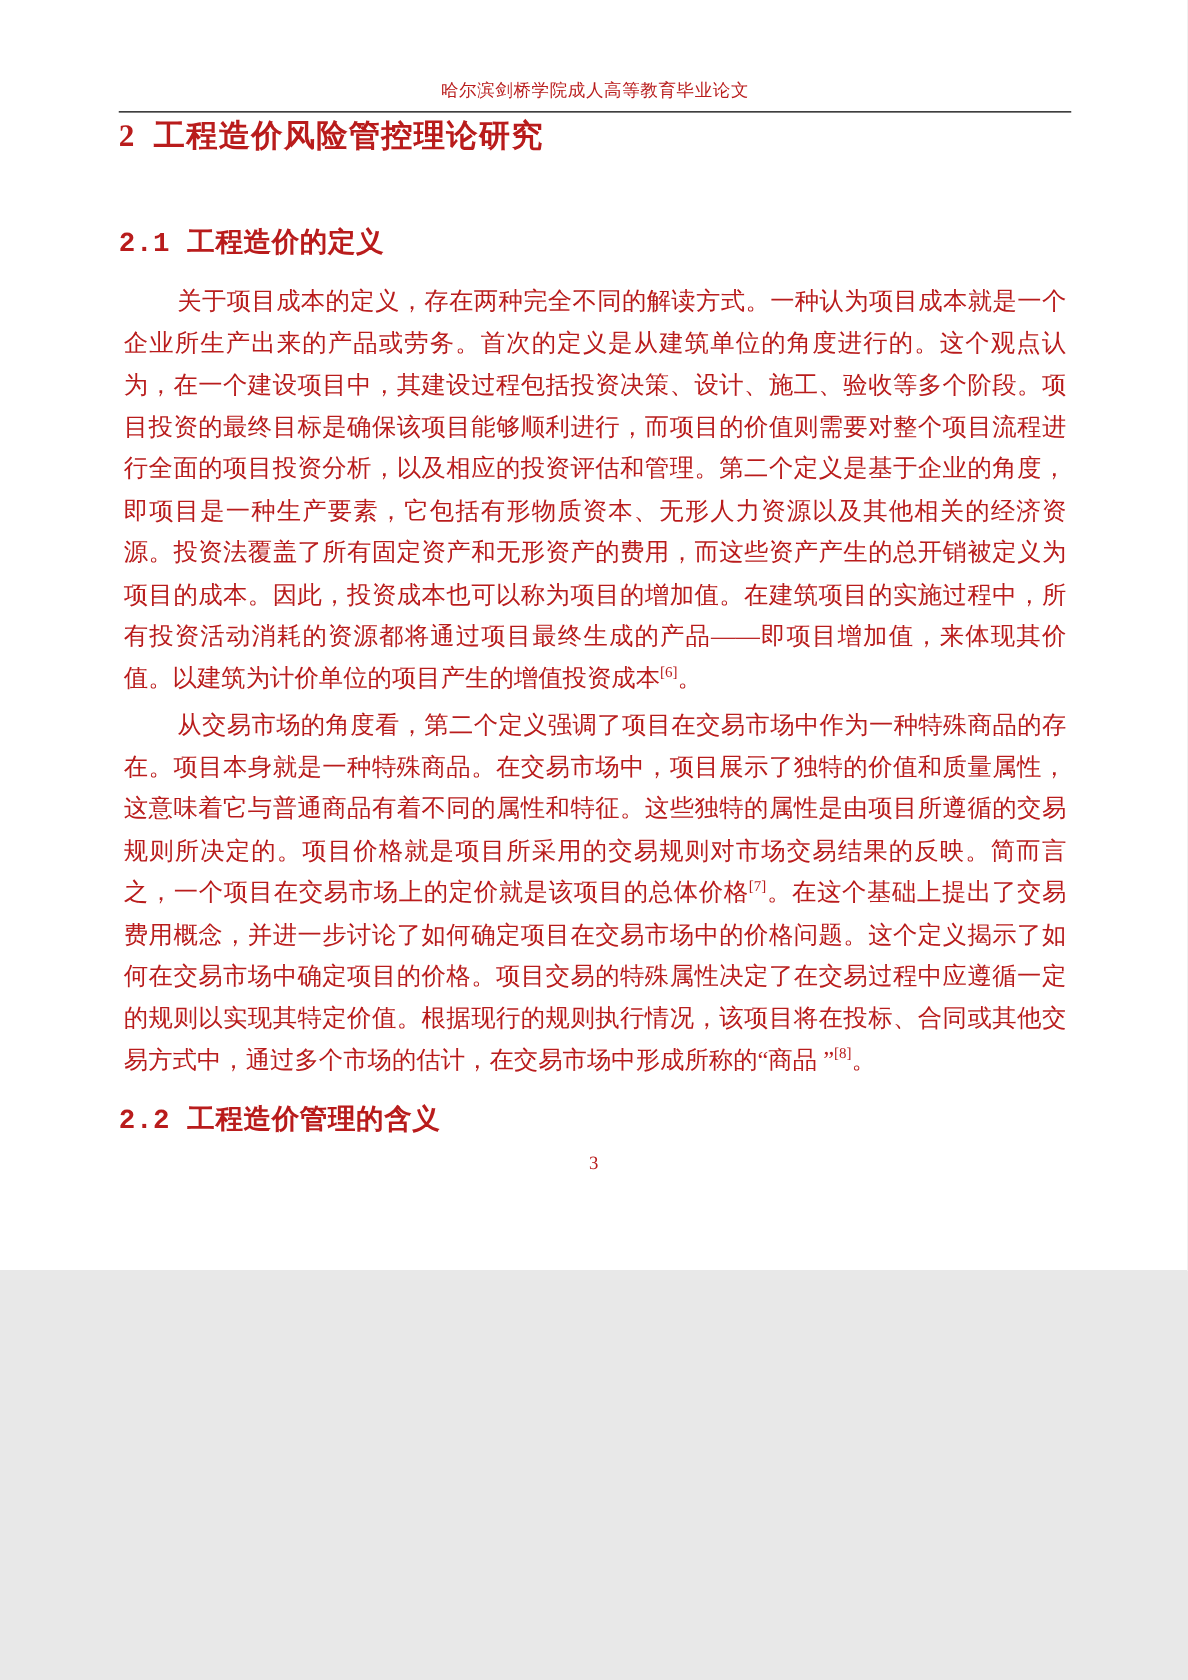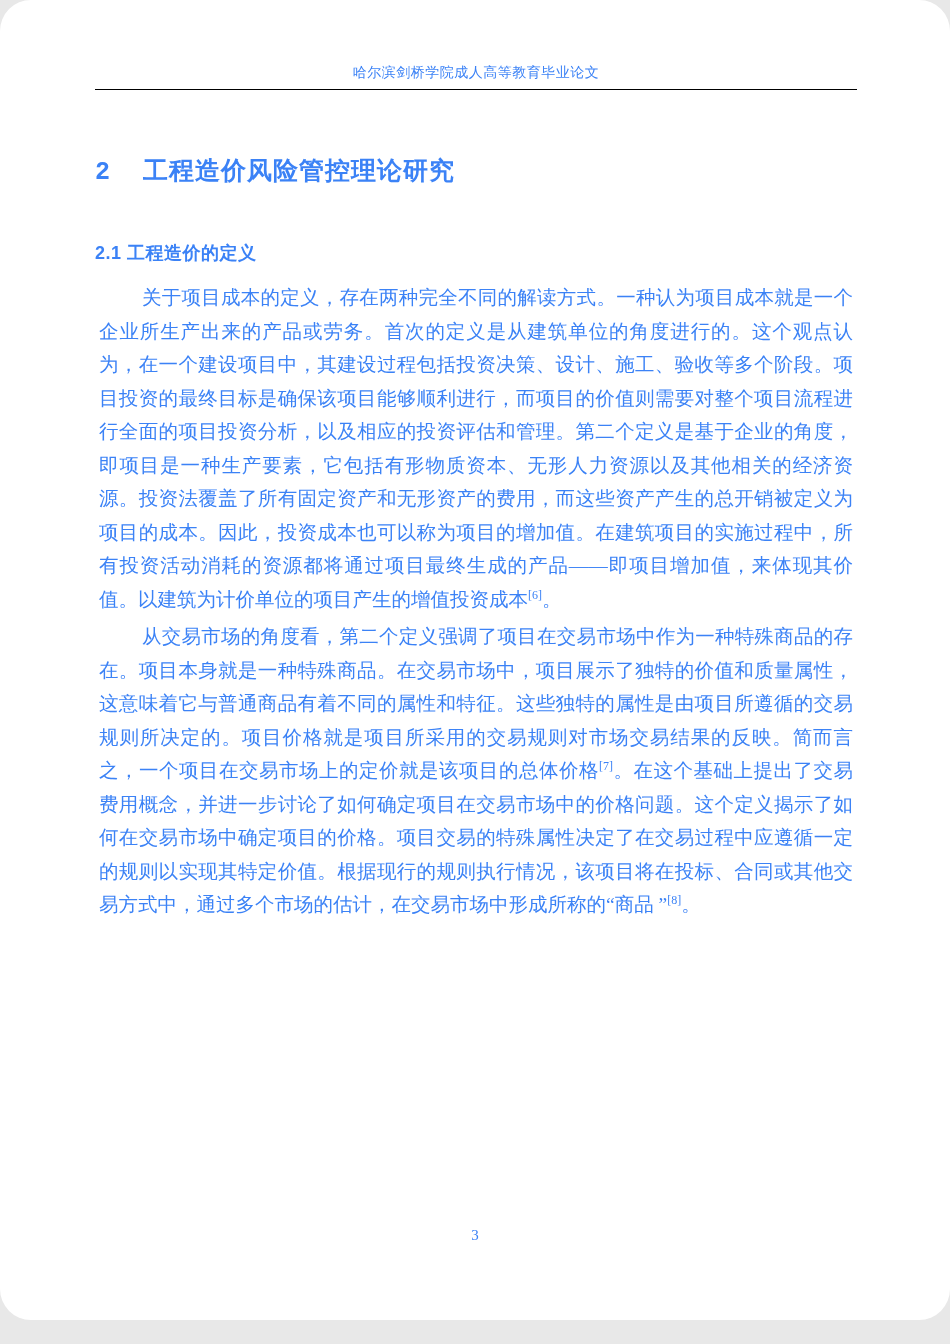--- a/index.html
+++ b/index.html
@@ -1,26 +1,25 @@
 <!DOCTYPE html>
 <html><head>
 <meta charset="utf-8">
 <style>
   * { margin: 0; padding: 0; box-sizing: border-box; }
   html, body { background: #e8e8e8; }
   body { display: flex; justify-content: center; }
   .page {
     width: 950px;
-    height: 1320px;
+    height: 1016px;
     background: #ffffff;
-    color: #3b82f6;
+    color: #b91c1c;
     position: relative;
     overflow: hidden;
     font-family: "Liberation Serif", "DejaVu Serif", serif;
-    border-radius: 31px;
   }
   .page-header {
     position: absolute;
     top: 0;
     left: 95px;
     width: 762px;
     padding-top: 64px;
     text-align: center;
   }
   .header-text {
@@ -31,30 +30,29 @@
     margin-top: 7px;
     border-bottom: 1.5px solid #000000;
   }
   .content {
     position: absolute;
     top: 92px;
     left: 95px;
     width: 762px;
   }
   h1.chapter-title {
-    margin-top: 62px;
-    font-family: Liberation Mono, monospace;
+    font-family: Liberation Serif, serif;
     font-size: 25px;
     font-weight: bold;
     letter-spacing: 1px;
     white-space: pre-wrap;
   }
   h2.section-heading {
-    font-family: Liberation Sans, sans-serif;
-    font-size: 18px;
+    font-family: Liberation Mono, monospace;
+    font-size: 22px;
     font-weight: bold;
     letter-spacing: 0.5px;
     margin: 14px 0 16px 0;
     white-space: pre-wrap;
   }
   section[data-name="section"]:first-child h2.section-heading {
     margin-top: 54px;
   }
   p.body-paragraph {
     font-size: 19.5px;
@@ -90,19 +88,20 @@
   <div class="content" data-name="page-content">
     <h1 class="chapter-title" data-name="chapter-title">2  工程造价风险管控理论研究</h1>
 
     <div id="sections" data-name="sections">
         <section data-name="section">
           <h2 class="section-heading" data-name="section-heading">2.1 工程造价的定义</h2>
           <p class="body-paragraph" data-name="body-paragraph"><span data-name="text-run">关于项目成本的定义，存在两种完全不同的解读方式。一种认为项目成本就是一个企业所生产出来的产品或劳务。首次的定义是从建筑单位的角度进行的。这个观点认为，在一个建设项目中，其建设过程包括投资决策、设计、施工、验收等多个阶段。项目投资的最终目标是确保该项目能够顺利进行，而项目的价值则需要对整个项目流程进行全面的项目投资分析，以及相应的投资评估和管理。第二个定义是基于企业的角度，即项目是一种生产要素，它包括有形物质资本、无形人力资源以及其他相关的经济资源。投资法覆盖了所有固定资产和无形资产的费用，而这些资产产生的总开销被定义为项目的成本。因此，投资成本也可以称为项目的增加值。在建筑项目的实施过程中，所有投资活动消耗的资源都将通过项目最终生成的产品——即项目增加值，来体现其价值。以建筑为计价单位的项目产生的增值投资成本</span><sup data-name="citation-ref">[6]</sup><span data-name="text-run">。</span></p>
           <p class="body-paragraph" data-name="body-paragraph"><span data-name="text-run">从交易市场的角度看，第二个定义强调了项目在交易市场中作为一种特殊商品的存在。项目本身就是一种特殊商品。在交易市场中，项目展示了独特的价值和质量属性，这意味着它与普通商品有着不同的属性和特征。这些独特的属性是由项目所遵循的交易规则所决定的。项目价格就是项目所采用的交易规则对市场交易结果的反映。简而言之，一个项目在交易市场上的定价就是该项目的总体价格</span><sup data-name="citation-ref">[7]</sup><span data-name="text-run">。在这个基础上提出了交易费用概念，并进一步讨论了如何确定项目在交易市场中的价格问题。这个定义揭示了如何在交易市场中确定项目的价格。项目交易的特殊属性决定了在交易过程中应遵循一定的规则以实现其特定价值。根据现行的规则执行情况，该项目将在投标、合同或其他交易方式中，通过多个市场的估计，在交易市场中形成所称的“商品 ”</span><sup data-name="citation-ref">[8]</sup><span data-name="text-run">。</span></p>
         </section>
         <section data-name="section">
+          <h2 class="section-heading" data-name="section-heading">2.2 工程造价管理的含义</h2>
         </section>
       </div>
   </div>
 
   <div class="page-number" data-name="page-number">3</div>
 
 </div>
 
 </body></html>

